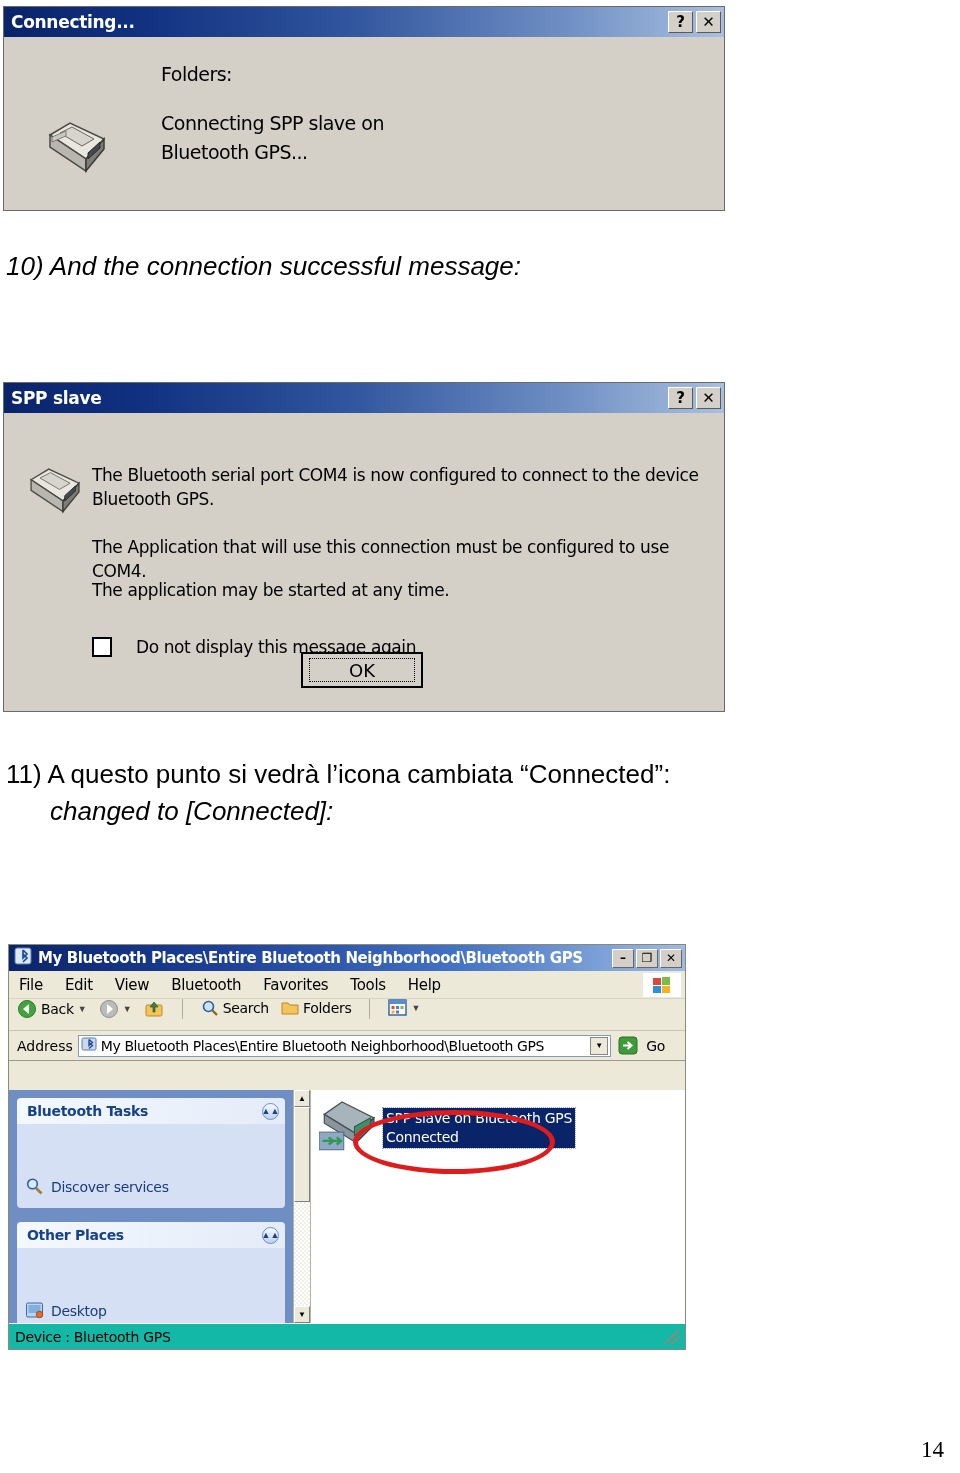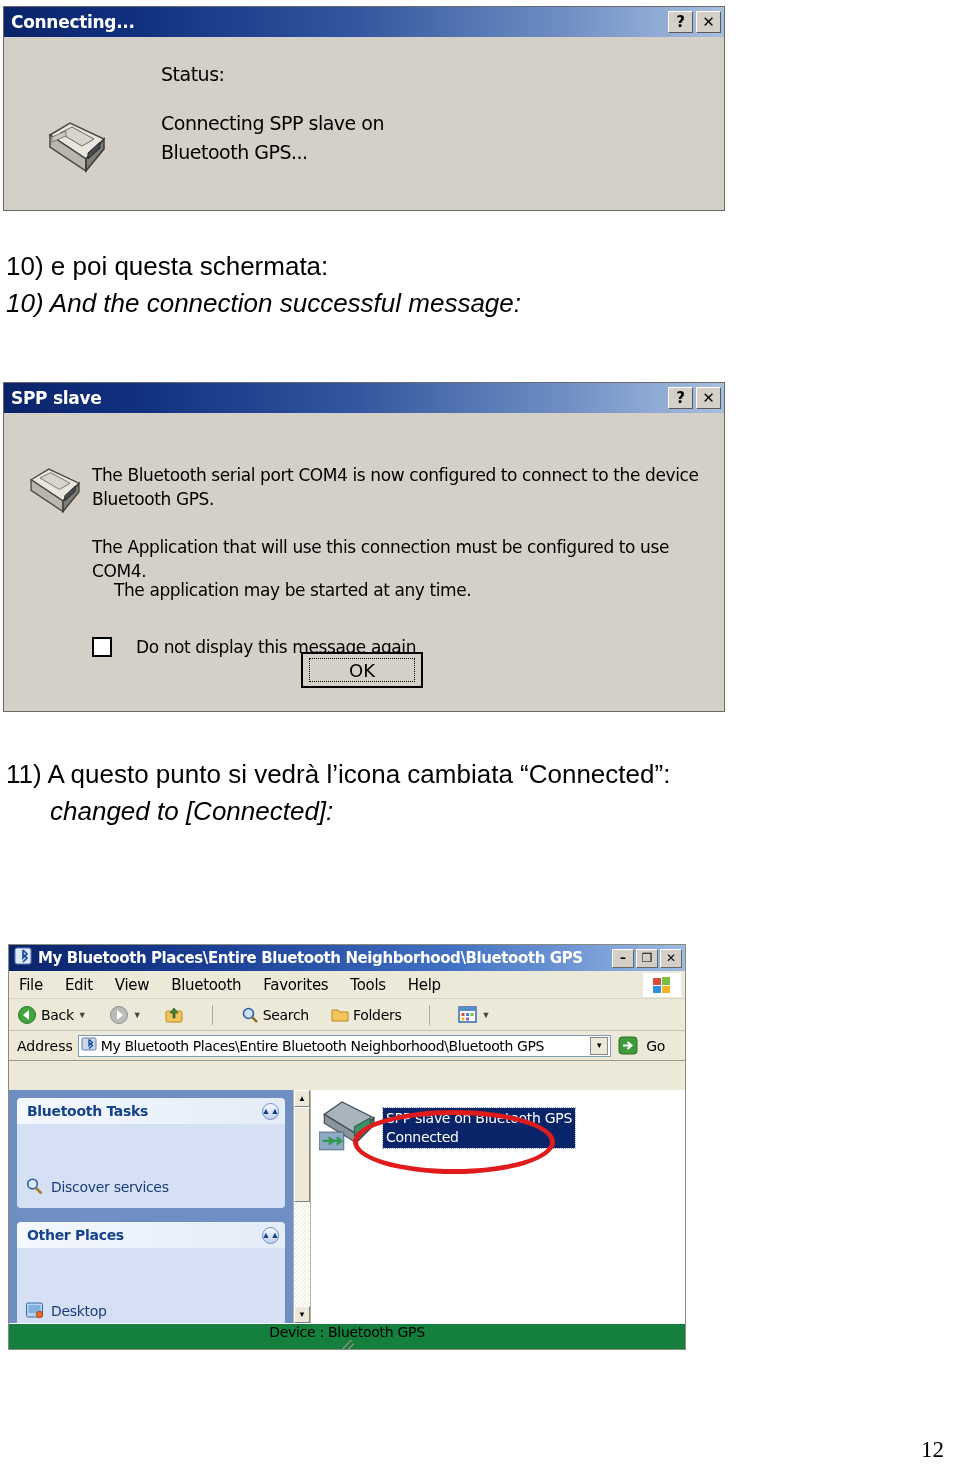--- a/index.html
+++ b/index.html
@@ -87,21 +87,21 @@
   #dlg-spp .dlg-body { height:298px; }
   #dlg-spp .conn-icon { position:absolute; left:20px; top:52px; }
   .spp-p {
     position:absolute; left:88px;
     font-size:17px; color:#000; line-height:24px;
     font-family:"DejaVu Sans", sans-serif;
     letter-spacing:-0.4px;
   }
   #spp-p1 { top:50px; width:620px; }
   #spp-p2 { top:122px; }
-  #spp-p3 { top:165px;margin-left:22px; }
+  #spp-p3 { top:165px; }
   .spp-check-row {
     position:absolute; left:88px; top:224px;
     display:flex; align-items:center; gap:24px;
   }
   .chk-box {
     width:20px; height:20px;
     background:#ffffff;
     border:2px solid #000000;
   }
   .chk-label {
@@ -166,22 +166,22 @@
     letter-spacing:-0.3px;
   }
   .winflag {
     position:absolute; right:4px; top:2px;
     width:38px; height:24px;
     background:#ffffff;
     display:flex; align-items:center; justify-content:center;
   }
   .ex-toolbar {
     height:32px; background:#ece9d8;
-    display:flex; align-items:center;
-    padding-left:8px; gap:22px;
+    display:flex; align-items:flex-start;
+    padding-left:8px; gap:12px;
     border-bottom:1px solid #c8c4b4;
   }
   .tb-item { display:flex; align-items:center; gap:4px; }
   .tb-label {
     font-size:14px; color:#000;
     font-family:"DejaVu Sans", sans-serif;
     letter-spacing:-0.3px;
   }
   .tb-caret { font-size:9px; color:#444; }
   .tb-sep { width:1px; height:20px; background:#b0ac9c; margin:0 6px; }
@@ -313,25 +313,24 @@
     position:absolute;
     left:34px; top:14px;
     width:202px; height:64px;
     border:5px solid #e01b1b;
     border-radius:50%;
     pointer-events:none;
   }
   .ex-statusbar {
     position:absolute; left:0; right:0; bottom:0;
     height:26px;
-    background:#15803d;
+    background:#14b8a6;
     border-top:1px solid #ffffff;
     display:flex; align-items:center;
     padding:0 6px;
-    flex-direction:column;
   }
   .status-bar-text {
     flex:1; font-size:14px; color:#000;
     font-family:"DejaVu Sans", sans-serif;
     letter-spacing:-0.3px;
   }
   .grip {
     width:14px; height:14px;
     background:
       linear-gradient(135deg, transparent 46%, #8a8a7a 46%, #8a8a7a 54%, transparent 54%),
@@ -360,30 +359,29 @@
     <div class="conn-icon">
       <svg width="70" height="62" viewBox="0 0 70 62">
         <polygon points="8,16 28,4 62,20 44,40" fill="#e8e6de" stroke="#4a4a44" stroke-width="1.5"></polygon>
         <polygon points="8,16 8,28 44,52 44,40" fill="#b8b6ae" stroke="#4a4a44" stroke-width="1.5"></polygon>
         <polygon points="44,40 62,20 62,30 44,52" fill="#7d7d76" stroke="#3a3a36" stroke-width="1.5"></polygon>
         <polygon points="18,14 30,8 52,20 40,27" fill="#d6d4cc" stroke="#6a6a62" stroke-width="1"></polygon>
         <polygon points="46,34 58,23 58,29 46,40" fill="#44484e" stroke="#2a2a28" stroke-width="1"></polygon>
         <polygon points="10,18 24,12 24,17 10,23" fill="#c9c7bf" stroke="#6a6a62" stroke-width="0.8"></polygon>
       </svg>
     </div>
-    <div class="status-label">Status:</div>
+    <div class="status-label">Folders:</div>
     <div class="status-text">
       <div>Connecting SPP slave on</div>
       <div>Bluetooth GPS...</div>
     </div>
   </div>
 </div>
 
 <div class="caption-block" id="caption-10">
-  <div class="cap-line">10) e poi questa schermata:</div>
   <div class="cap-line it">10) And the connection successful message:</div>
 </div>
 
 <div class="dlg" id="dlg-spp">
   <div class="dlg-titlebar">
     <span class="dlg-title">SPP slave</span>
     <div class="cap-btn">?</div>
     <div class="cap-btn">✕</div>
   </div>
   <div class="dlg-body">
@@ -585,13 +583,13 @@
       </div>
     </div>
   </div>
 
   <div class="ex-statusbar">
     <span class="status-bar-text">Device : Bluetooth GPS</span>
     <span class="grip"></span>
   </div>
 </div>
 
-<div id="page-number">12</div>
+<div id="page-number">14</div>
 
 </body></html>

